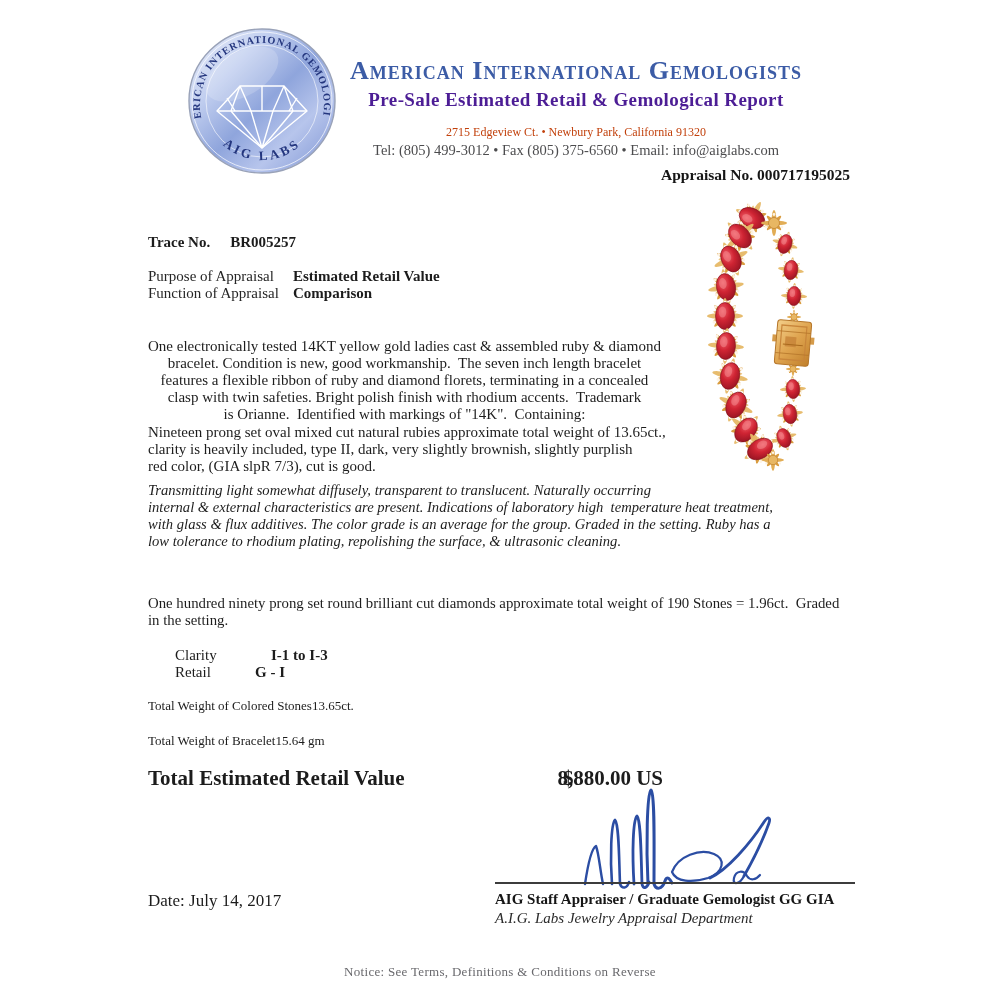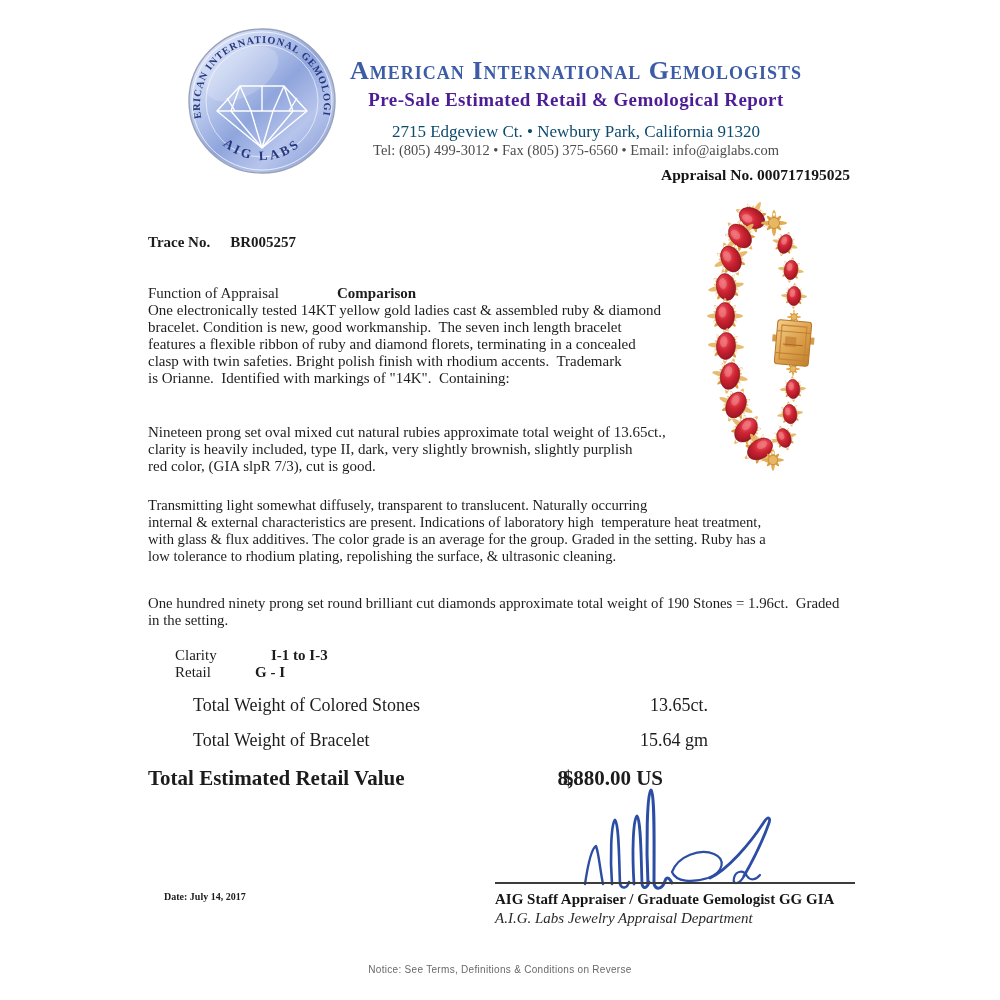--- a/index.html
+++ b/index.html
@@ -27,72 +27,72 @@
     line-height: 30px;
   }
   .report-title {
     font-weight: bold;
     font-size: 19px;
     color: #4c1d95;
     letter-spacing: 0.4px;
     line-height: 24px;
     margin-top: 2px;
   }
-  .address-line { margin-top: 11px; font-size: 17px; color: #0c4a6e; line-height: 18px; }
+  .address-line { margin-top: 11px; font-size: 12px; color: #c2410c; line-height: 18px; }
   .contact-line { font-size: 14.5px; color: #4c4c4e; line-height: 18px; }
   .appraisal-no { left: 600px; top: 166px; width: 250px; text-align: right; font-weight: bold; font-size: 15.5px; color: #161616; }
 
   
   .trace-row { left: 148px; top: 234px; font-size: 15px; }
   .trace-row .lbl { font-weight: bold; }
   .trace-row .val { font-weight: bold; margin-left: 20px; }
   .meta-row { left: 148px; font-size: 15px; line-height: 17px; display: flex; }
   .meta-row .lbl { width: 145px; color: #262626; }
   .meta-row .val { font-weight: bold; }
   .row-purpose { top: 268px; }
-  .row-function { top: 285px; gap: 44px; }
+  .row-function { top: 285px; }
 
   
   .para {
     left: 148px;
     font-size: 15px;
     line-height: 17px;
     color: #1d1d1d;
     white-space: pre;
   }
-  .p1 { top: 302px; }
+  .p1 { top: 338px; text-align: center; }
   .p2 { top: 424px; }
-  .p3 { top: 497px; font-size: 14.6px; }
+  .p3 { top: 482px; font-size: 14.6px; font-style: italic; }
   .p4 { top: 595px; font-size: 14.8px; }
 
   
   .grade-row { left: 175px; font-size: 15px; line-height: 17px; display: flex; }
   .grade-row .lbl { width: 80px; }
   .grade-row .val { font-weight: bold; }
   .row-clarity { top: 647px; gap: 16px; }
   .row-color { top: 664px; }
 
   
-  .weight-row { left: 148px; width: 515px; font-size: 18px; line-height: 17.5px; display: flex; justify-content: space-between; margin-left: 45px; }
+  .weight-row { left: 148px; width: 515px; font-size: 13px; line-height: 17.5px; display: flex; justify-content: flex-start; }
   .weight-row .val { font-weight: normal; }
   .row-w0 { top: 697px; }
   .row-w1 { top: 714.5px; }
   .row-w2 { top: 732px; }
   .retail-row { left: 148px; top: 766px; width: 515px; font-size: 21px; }
   .retail-row .lbl { font-weight: bold; }
   .retail-row .currency { position: absolute; left: 415px; top: 0; font-weight: bold; }
   .retail-row .amount { position: absolute; right: 0; top: 0; font-weight: bold; }
 
   
   .signature { left: 582px; top: 786px; width: 285px; height: 105px; }
   .sig-line { left: 495px; top: 882px; width: 360px; height: 2px; background: #3c3c3c; }
   .appraiser-title { left: 495px; top: 891px; font-weight: bold; font-size: 15px; color: #161616; }
   .department { left: 495px; top: 910px; font-style: italic; font-size: 15px; color: #2a2a2a; }
-  .date-line { left: 164px; top: 891px; font-weight: bold; font-size: 10px; }
-  .notice { left: 0; top: 964px; width: 1000px; text-align: center; font-family: Liberation Sans, sans-serif; font-size: 10px; color: #69696d; letter-spacing: 0.3px; }
+  .date-line { left: 148px; top: 891px; font-weight: normal; font-size: 17px; }
+  .notice { left: 0; top: 964px; width: 1000px; text-align: center; font-family: Liberation Serif, serif; font-size: 13px; color: #69696d; letter-spacing: 0.3px; }
 
   .bracelet { left: 690px; top: 196px; width: 200px; height: 278px; }
 </style>
 </head>
 <body>
 
 <div class="page">
 
   <div class="abs logo">
     <svg width="152" height="150" viewBox="0 0 150 150">
@@ -213,20 +213,24 @@
         <line x1="-17" y1="11" x2="17" y2="11" stroke="#b5762a" stroke-width="0.8"></line>
         <rect x="-8" y="-6" width="11" height="10" fill="#c8853a" opacity="0.85"></rect>
         <line x1="-10" y1="2" x2="10" y2="2" stroke="#a96a1e" stroke-width="1"></line>
       </g>
     </svg>
   </div>
 
   <div class="abs trace-row">
     <span class="lbl">Trace No.</span><span class="val">BR005257</span>
   </div>
+  <div class="abs meta-row row-purpose">
+    <span class="lbl">Purpose of Appraisal</span>
+    <span class="val">Estimated Retail Value</span>
+  </div>
   <div class="abs meta-row row-function">
     <span class="lbl">Function of Appraisal</span>
     <span class="val">Comparison</span>
   </div>
 
   <div class="abs para p1">One electronically tested 14KT yellow gold ladies cast &amp; assembled ruby &amp; diamond
 bracelet. Condition is new, good workmanship.  The seven inch length bracelet
 features a flexible ribbon of ruby and diamond florets, terminating in a concealed
 clasp with twin safeties. Bright polish finish with rhodium accents.  Trademark
 is Orianne.  Identified with markings of "14K".  Containing:</div>

